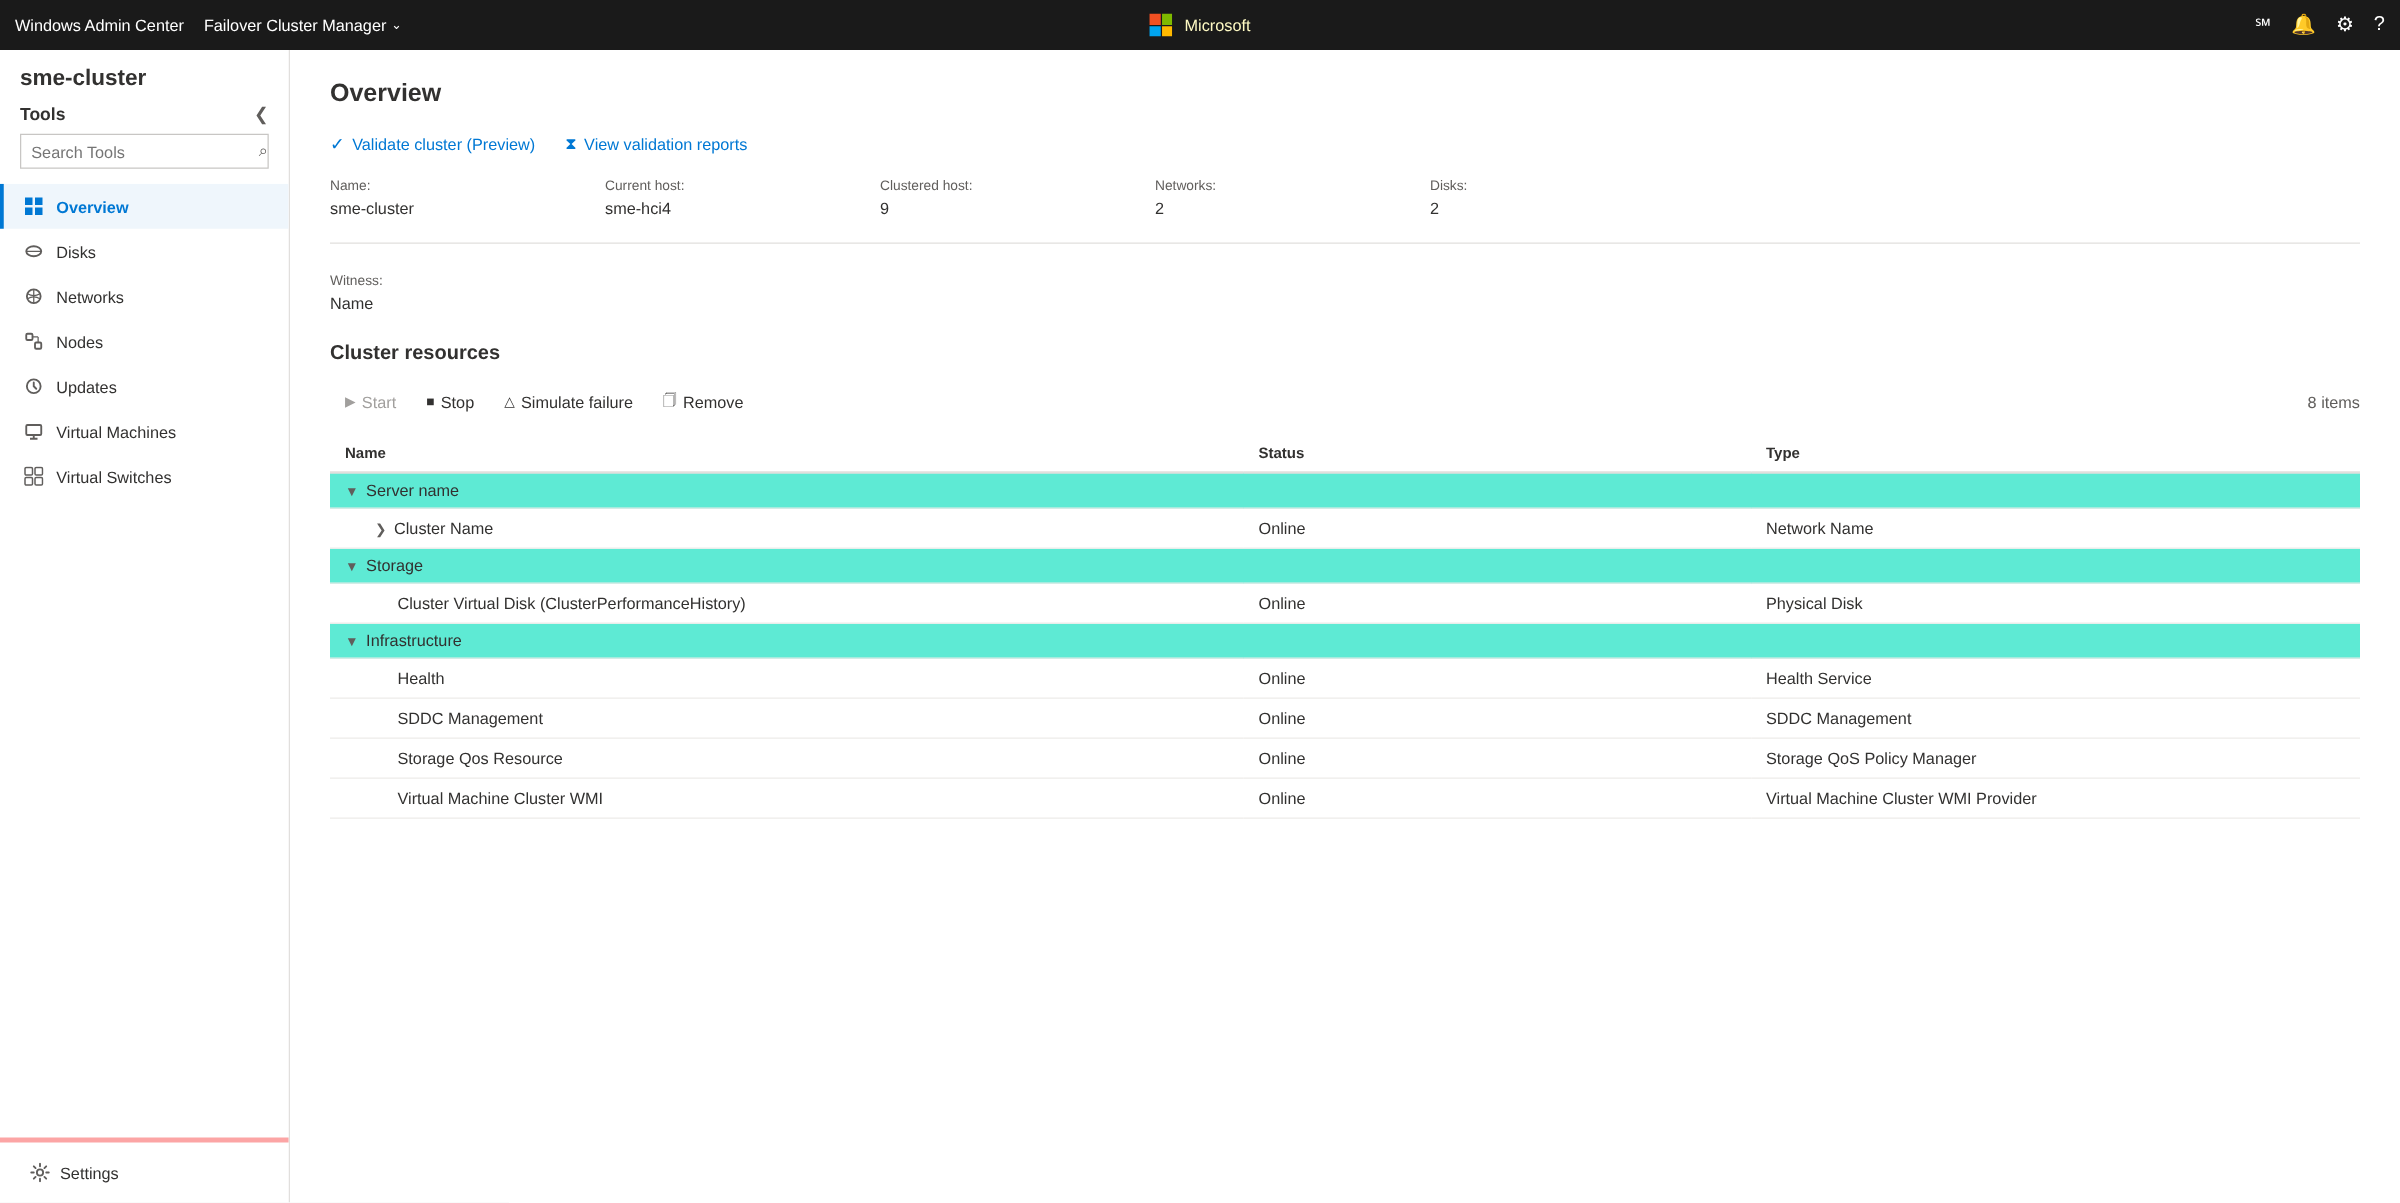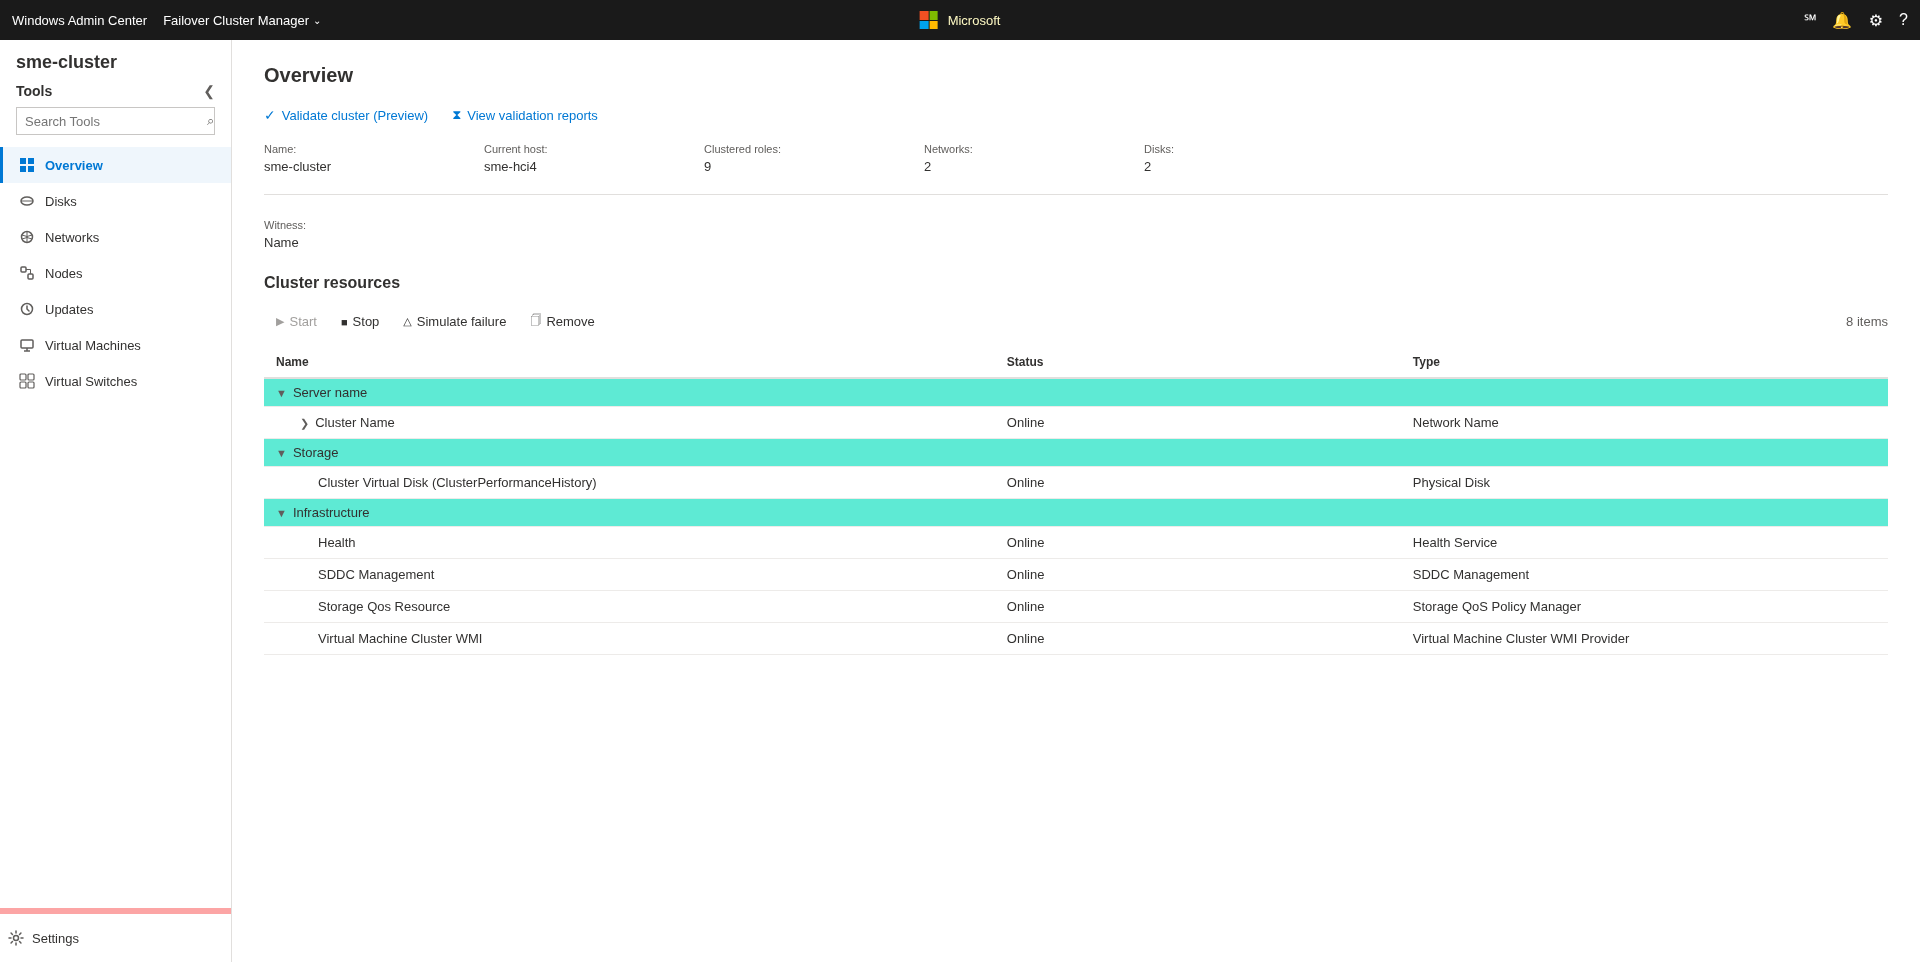--- a/index.html
+++ b/index.html
@@ -78,22 +78,22 @@
       cursor: pointer;
       color: #323130;
       font-size: 13px;
       gap: 10px;
       border-left: 3px solid transparent;
     }
     .nav-item.active { background: #eff6fc; border-left: 3px solid #0078d4; color: #0078d4; font-weight: 600; }
     .nav-item-icon { width: 16px; height: 16px; display: flex; align-items: center; justify-content: center; flex-shrink: 0; font-size: 14px; }
 
     .sidebar-footer {
-      padding: 8px 8px;
-      border-top: 6px solid #fca5a5;
+      padding: 8px 24px;
+      border-top: 4px solid #fca5a5;
     }
     .sidebar-footer-item {
       display: flex; align-items: center; gap: 8px; height: 32px; cursor: pointer; color: #323130; font-size: 13px;
     }
 
     
     .main { flex: 1; overflow-y: auto; background: #fff; padding: 24px 32px; }
 
     .page-title { font-size: 20px; font-weight: 600; margin-bottom: 20px; }
 
@@ -288,21 +288,21 @@
     <div class="info-grid">
       <div class="info-item">
         <div class="info-label">Name:</div>
         <div class="info-value">sme-cluster</div>
       </div>
       <div class="info-item">
         <div class="info-label">Current host:</div>
         <div class="info-value">sme-hci4</div>
       </div>
       <div class="info-item">
-        <div class="info-label">Clustered roles:</div>
+        <div class="info-label">Clustered host:</div>
         <div class="info-value">9</div>
       </div>
       <div class="info-item">
         <div class="info-label">Networks:</div>
         <div class="info-value">2</div>
       </div>
       <div class="info-item">
         <div class="info-label">Disks:</div>
         <div class="info-value">2</div>
       </div>

